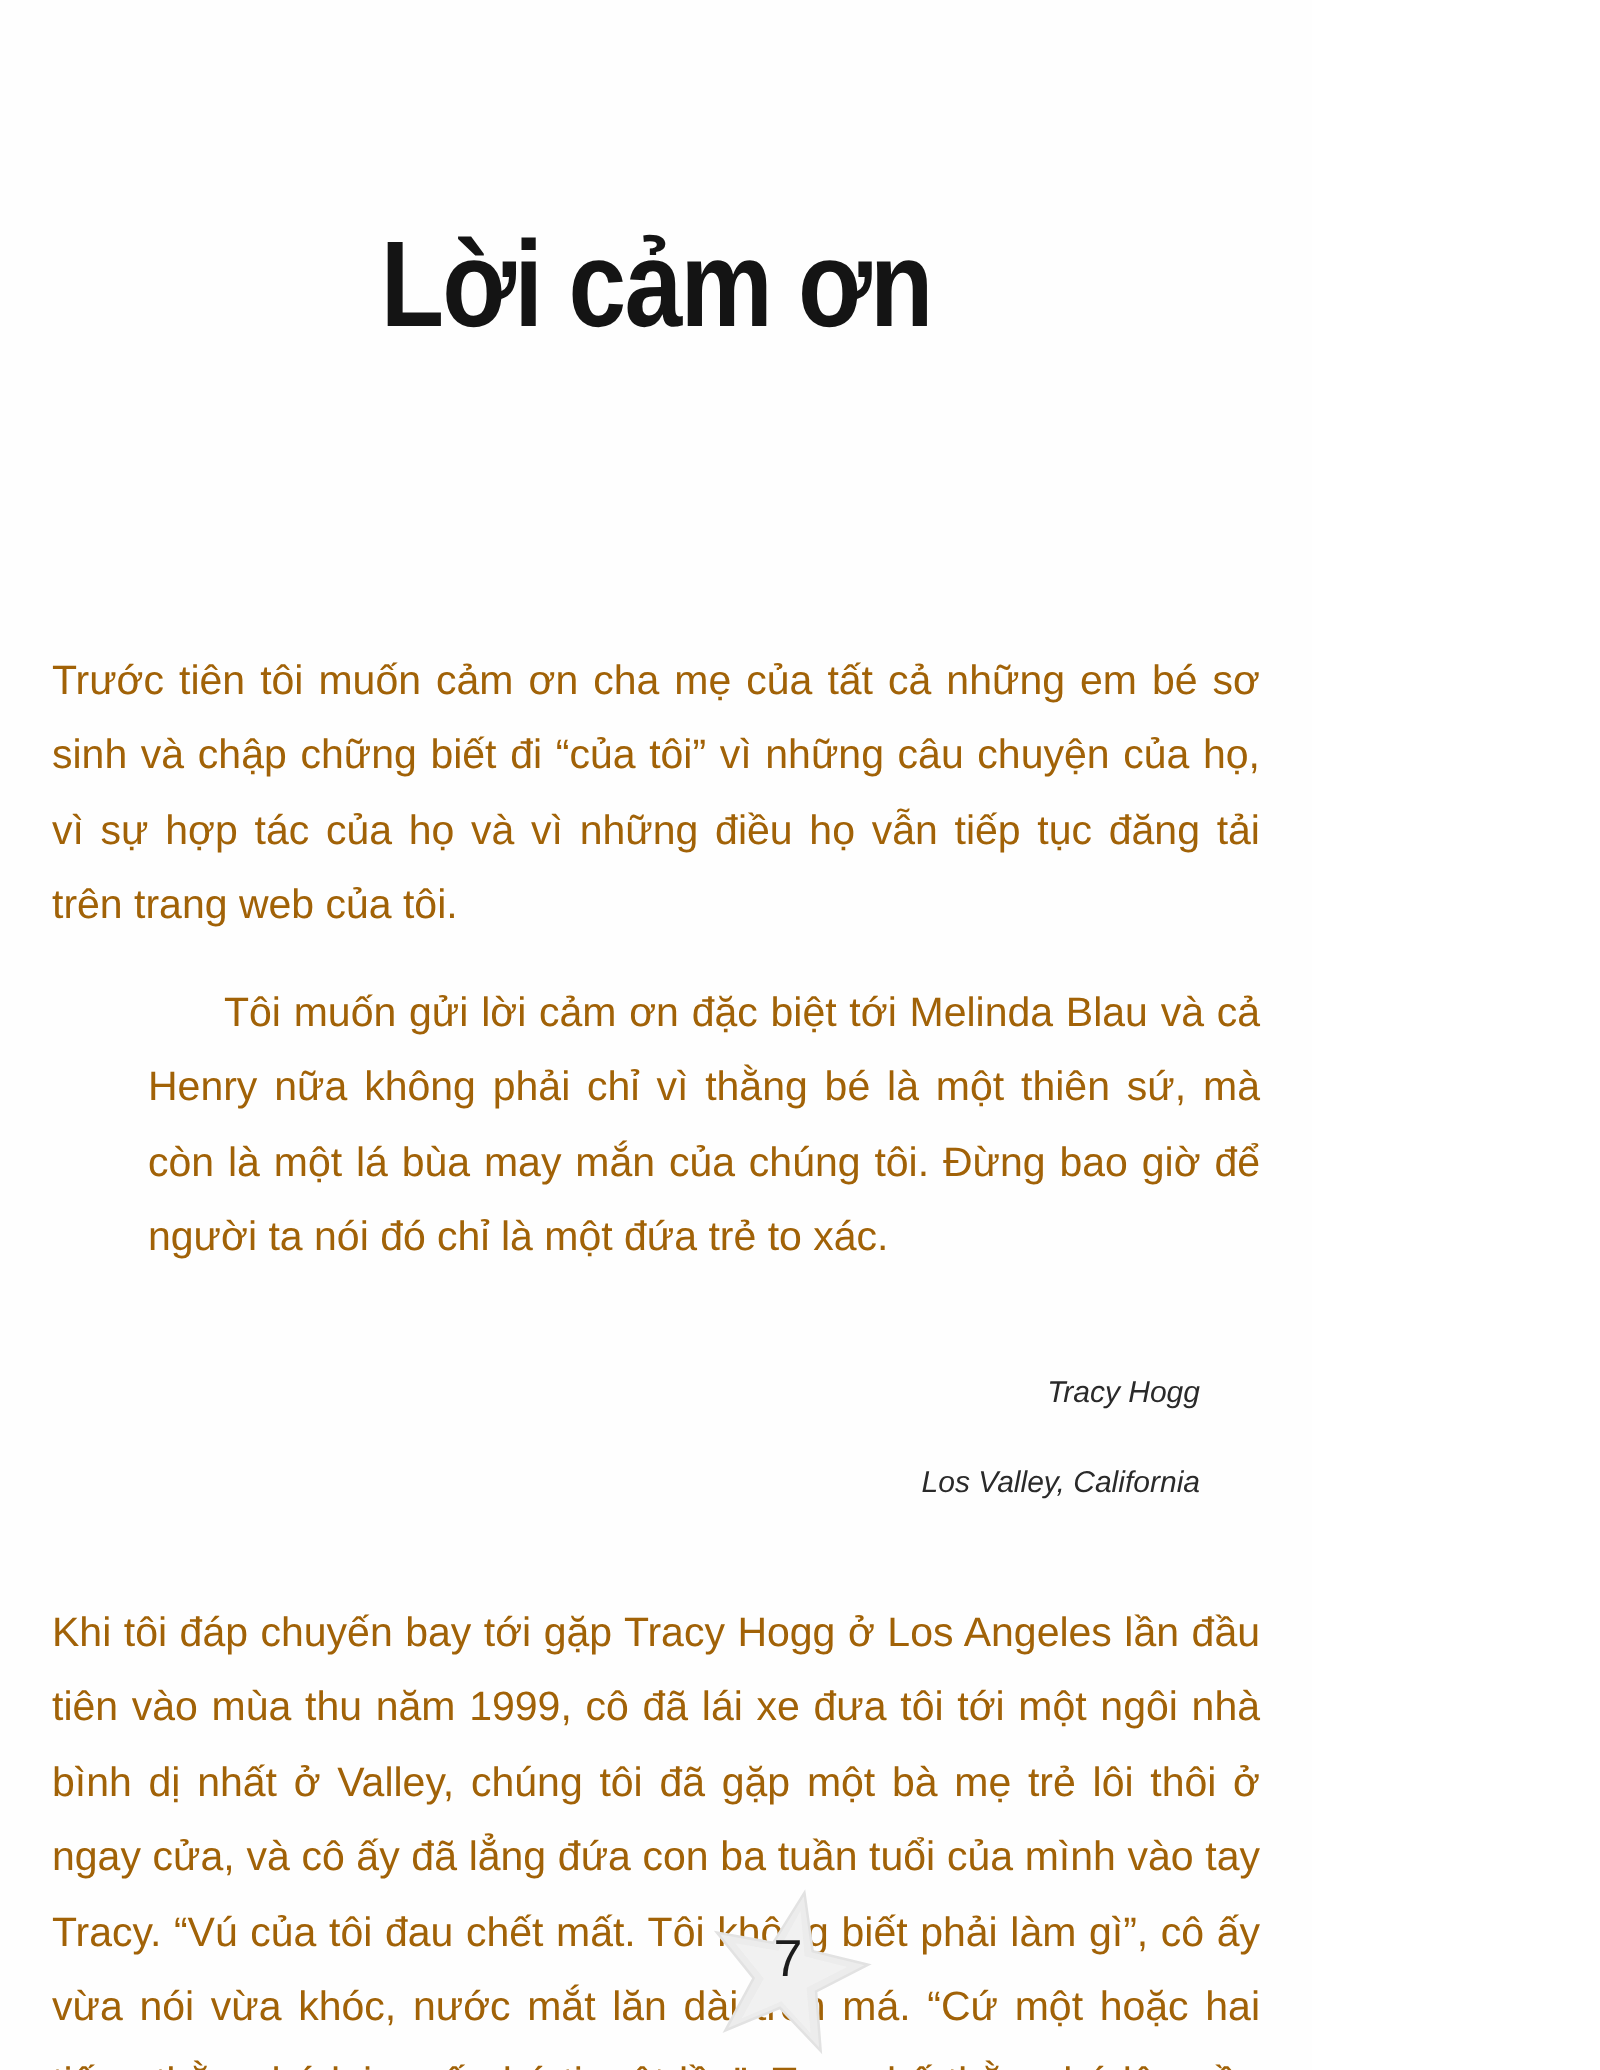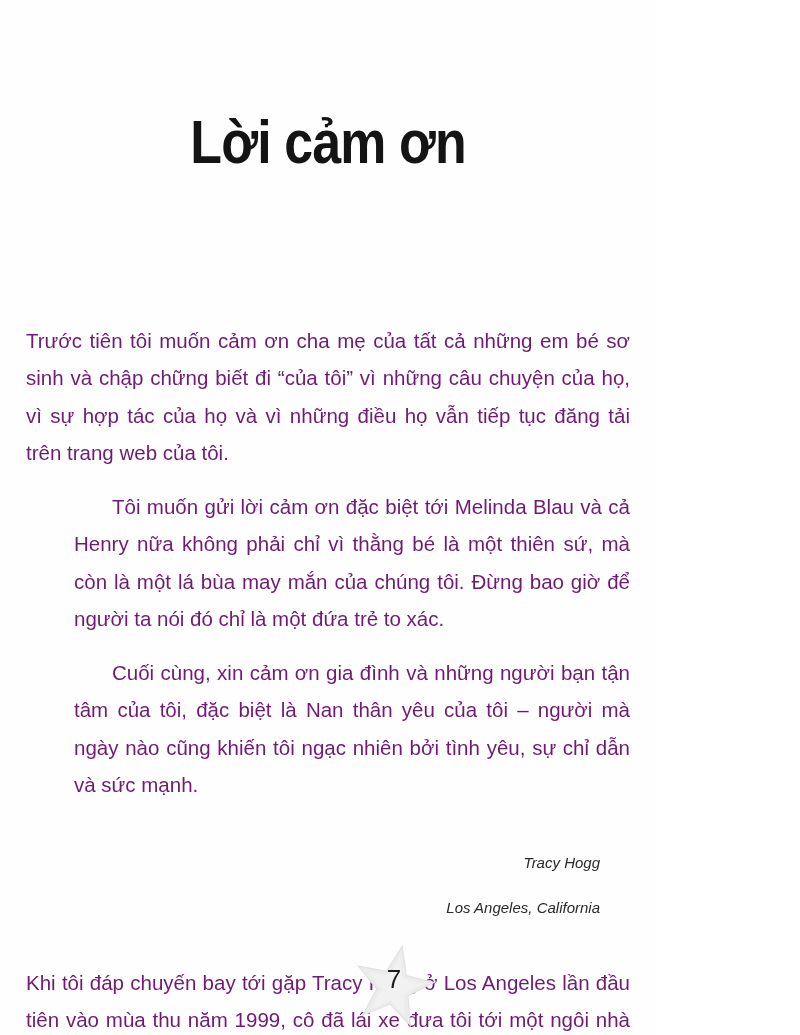--- a/index.html
+++ b/index.html
@@ -31,21 +31,21 @@
     white-space: nowrap;
   }
   .body-text {
     padding: 0 26px;
   }
   .para {
     margin: 0 0 16px 0;
     font-size: 20.5px;
     line-height: 37.5px;
     text-align: justify;
-    color: #701a75;
+    color: #a16207;
   }
   .para.first {
     margin-top: 104px;
   }
   .para.indent {
     text-indent: 38px;
     margin-left: 48px;
   }
   .signature {
     margin: 36px 30px 0 0;
@@ -100,25 +100,24 @@
 
   <div class="title-wrap">
     <h1 class="title">Lời cảm ơn</h1>
   </div>
 
   <div class="body-text">
     <p class="para first">Trước tiên tôi muốn cảm ơn cha mẹ của tất cả những em bé sơ sinh và chập chững biết đi “của tôi” vì những câu chuyện của họ, vì sự hợp tác của họ và vì những điều họ vẫn tiếp tục đăng tải trên trang web của tôi.</p>
 
     <p class="para indent">Tôi muốn gửi lời cảm ơn đặc biệt tới Melinda Blau và cả Henry nữa không phải chỉ vì thằng bé là một thiên sứ, mà còn là một lá bùa may mắn của chúng tôi. Đừng bao giờ để người ta nói đó chỉ là một đứa trẻ to xác.</p>
 
-    <p class="para indent">Cuối cùng, xin cảm ơn gia đình và những người bạn tận tâm của tôi, đặc biệt là Nan thân yêu của tôi – người mà ngày nào cũng khiến tôi ngạc nhiên bởi tình yêu, sự chỉ dẫn và sức mạnh.</p>
 
     <div class="signature">
       <div class="sig-line">Tracy Hogg</div>
-      <div class="sig-line">Los Angeles, California</div>
+      <div class="sig-line">Los Valley, California</div>
     </div>
 
     <p class="para closing">Khi tôi đáp chuyến bay tới gặp Tracy Hogg ở Los Angeles lần đầu tiên vào mùa thu năm 1999, cô đã lái xe đưa tôi tới một ngôi nhà bình dị nhất ở Valley, chúng tôi đã gặp một bà mẹ trẻ lôi thôi ở ngay cửa, và cô ấy đã lẳng đứa con ba tuần tuổi của mình vào tay Tracy. “Vú của tôi đau chết mất. Tôi không biết phải làm gì”, cô ấy vừa nói vừa khóc, nước mắt lăn dài trên má. “Cứ một hoặc hai tiếng thằng bé lại muốn bú ti một lần”. Tracy bế thằng bé lên gần má, thì thầm “suỵt... suỵt... suỵt...” vào tai bé,</p>
   </div>
 
   <span class="scan-artifact">´</span>
 
   <div class="pagenum-wrap">
     <svg class="star-svg" width="84" height="86" viewBox="0 0 100 100" aria-hidden="true">
       <polygon points="50,3 62,36 96,37 69,59 79,93 50,73 21,93 31,59 4,37 38,36" fill="#ececec" stroke="#e2e2e2" stroke-width="1.5"></polygon>

